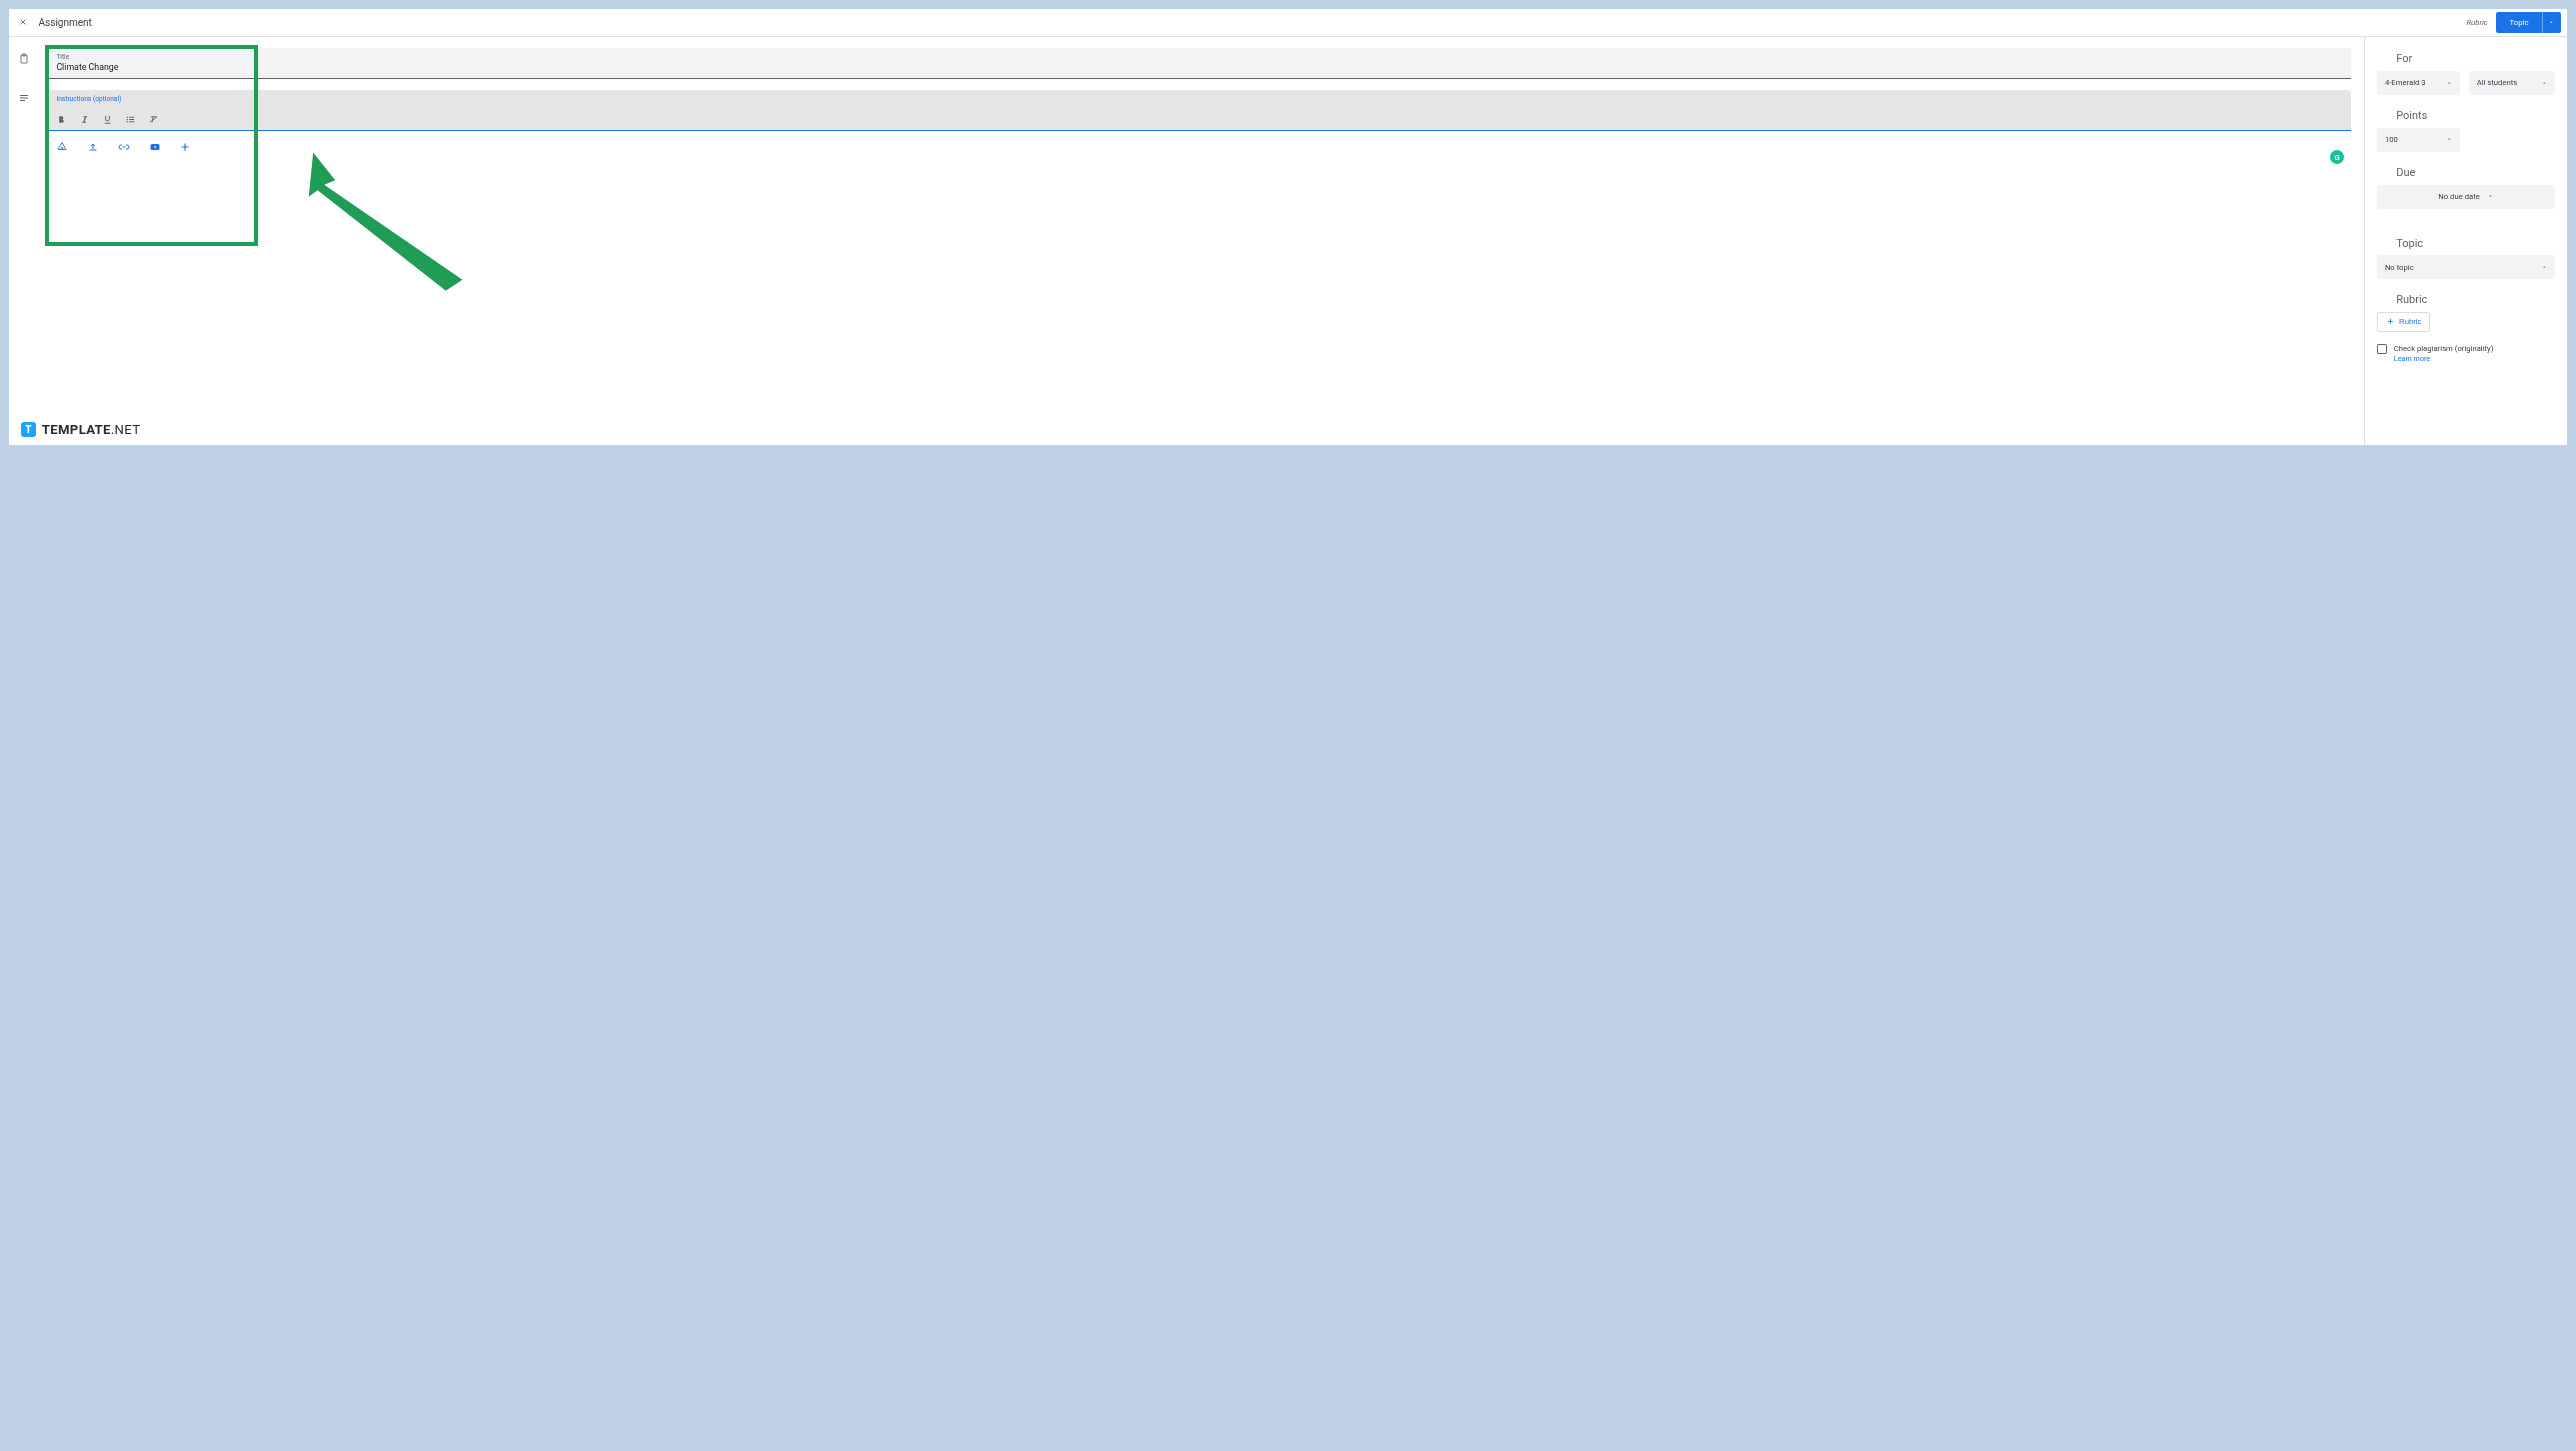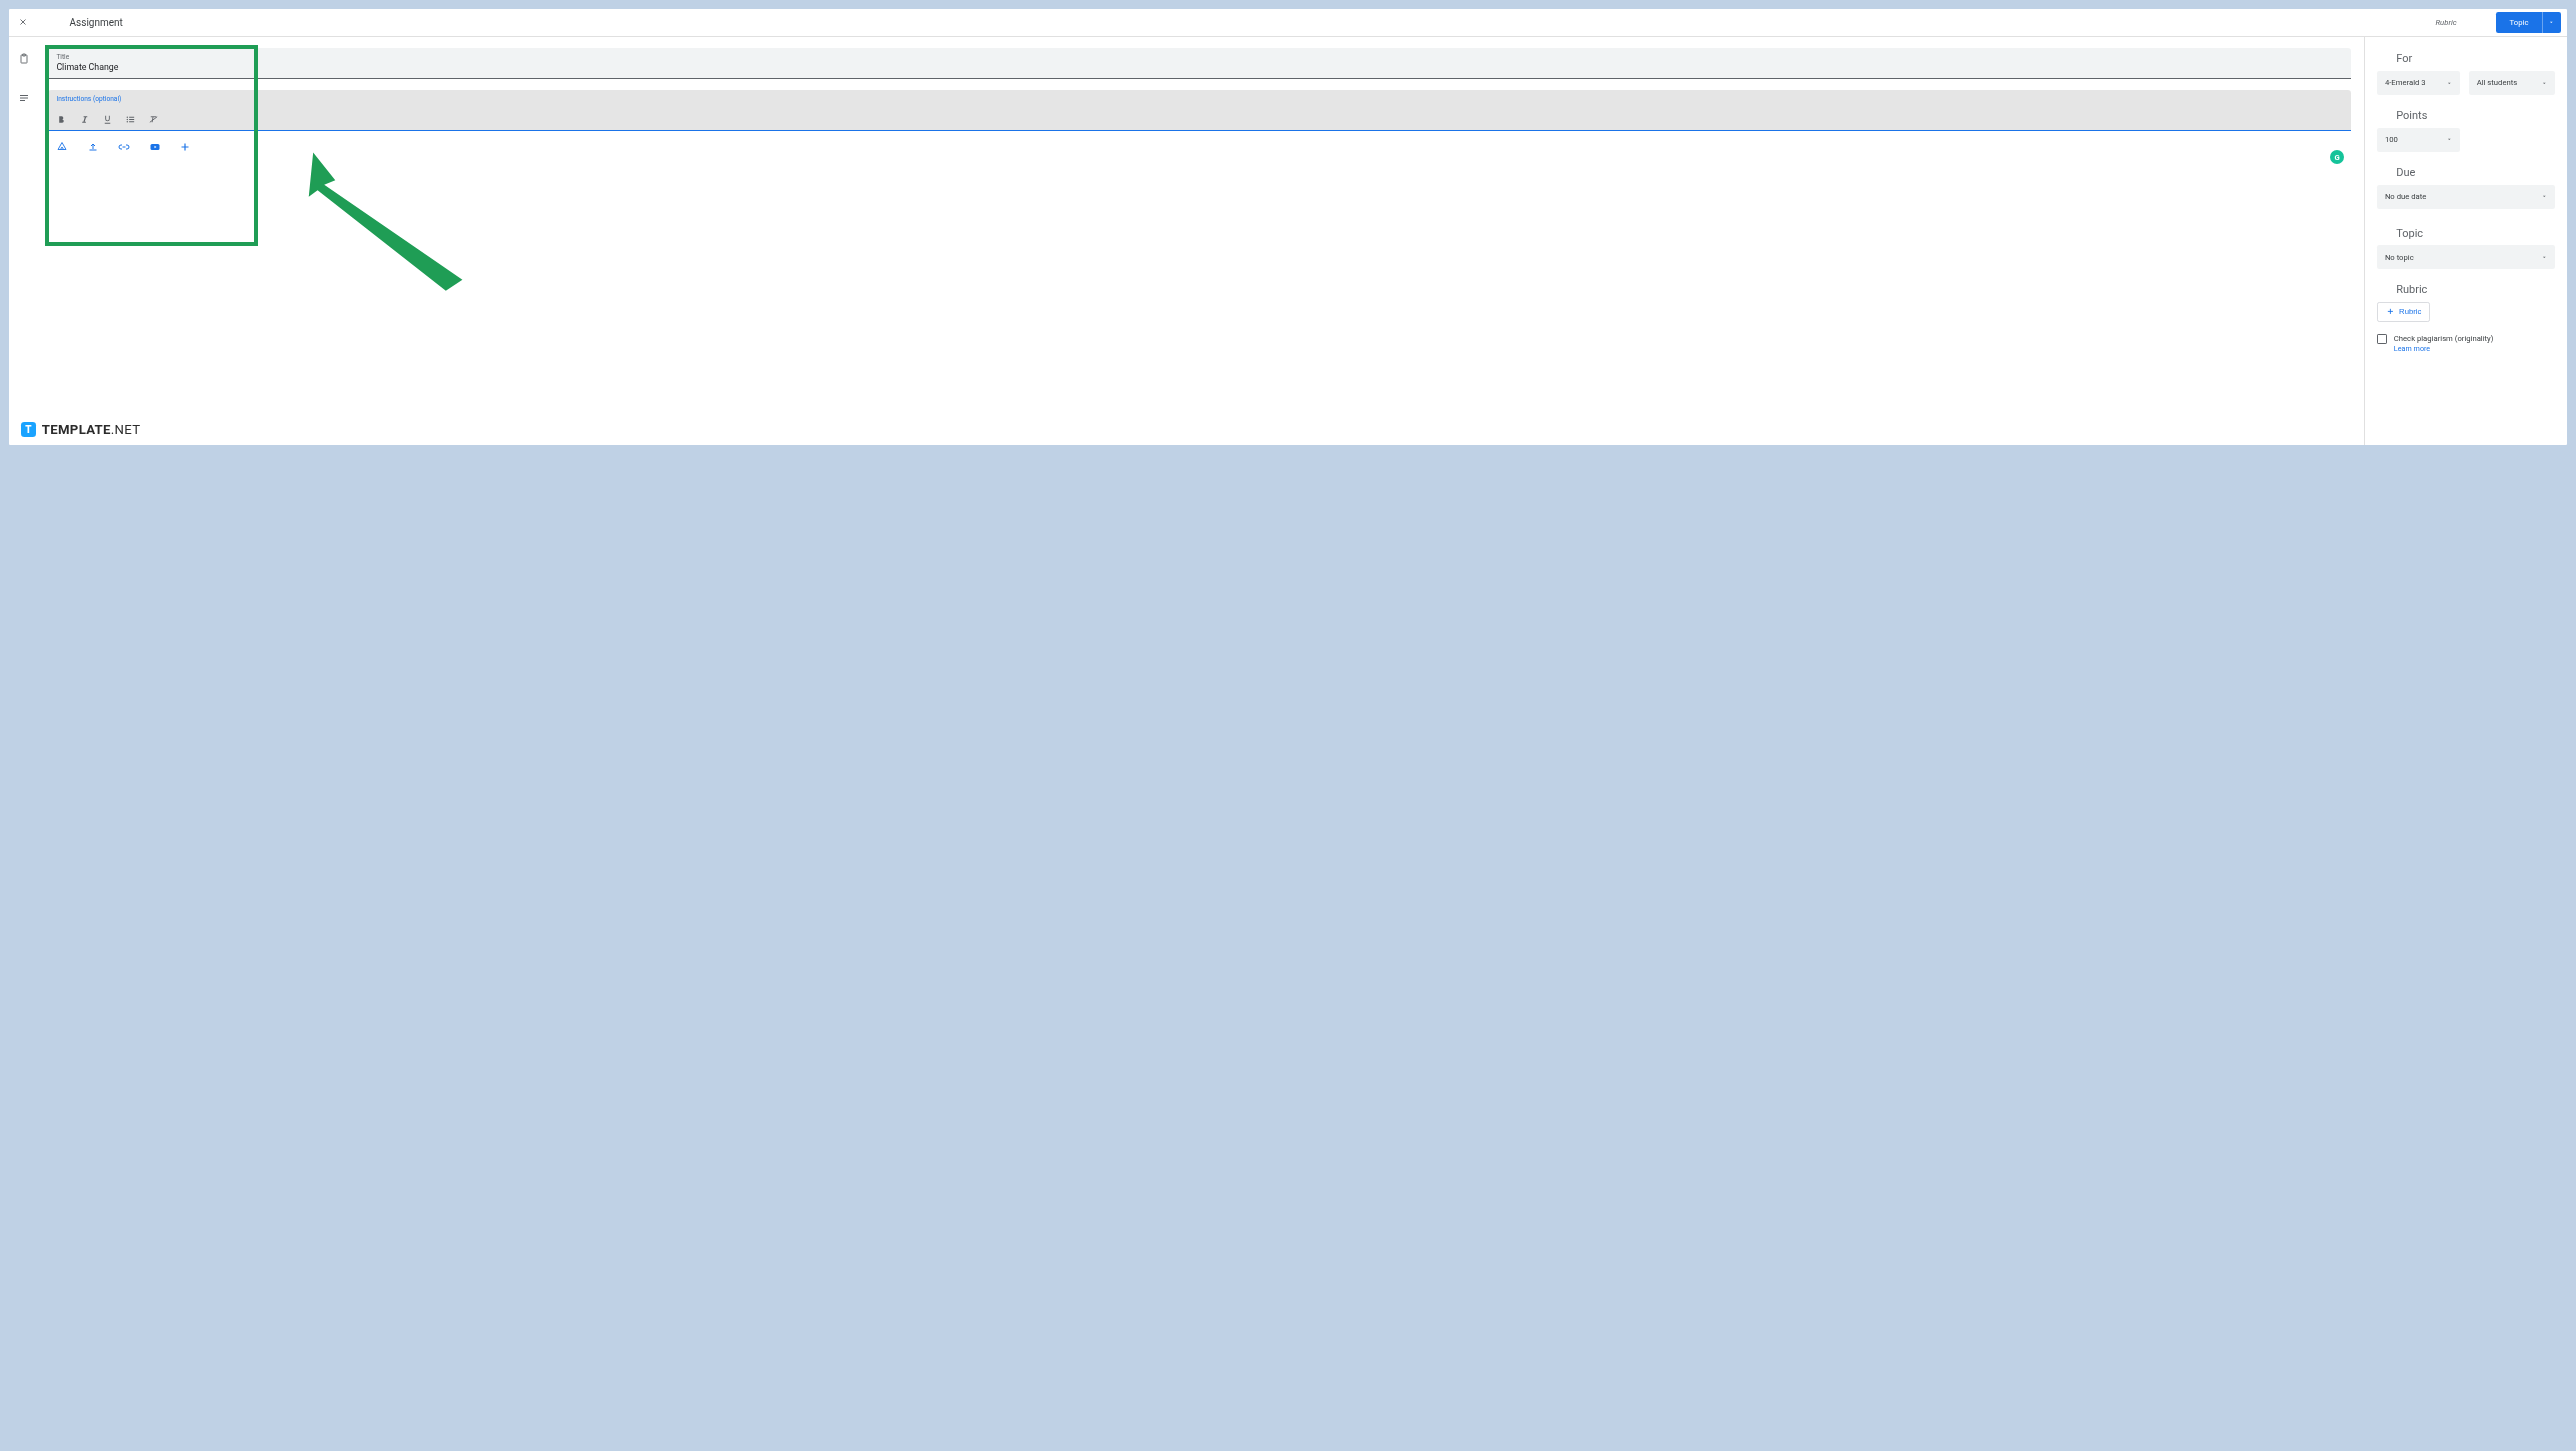--- a/index.html
+++ b/index.html
@@ -17,21 +17,20 @@
     height: 436px;
     position: relative;
     overflow: hidden;
   }
   .topbar {
     display: flex;
     align-items: center;
     height: 28px;
     padding: 0 6.6px;
     border-bottom: 0.6px solid #e0e0e0;
-    gap: 31px;
   }
   .close-x {
     width: 15.5px; height: 15.5px;
     display: flex; align-items: center; justify-content: center;
     color: #5f6368; cursor: pointer;
     margin-right: 7.7px;
   }
   .close-x svg { width: 10px; height: 10px; }
   .topbar-title { font-size: 10px; color: #3c4043; }
   .top-spacer { flex: 1; }
@@ -303,21 +302,21 @@
 
       <div class="side-label">Points</div>
       <div class="dropdown dd-points">
         <span>100</span>
         <svg viewBox="0 0 24 24" fill="currentColor">
             <path d="M7 10l5 5 5-5z"></path>
           </svg>
       </div>
 
       <div class="side-label">Due</div>
-      <div class="dropdown full" style="margin-bottom:18px;">
+      <div class="dropdown full" style="margin-bottom:28px;justify-content:center;">
         <span>No due date</span>
         <svg viewBox="0 0 24 24" fill="currentColor">
             <path d="M7 10l5 5 5-5z"></path>
           </svg>
       </div>
 
       <div class="side-label">Topic</div>
       <div class="dropdown full" style="margin-bottom:14.4px;">
         <span>No topic</span>
         <svg viewBox="0 0 24 24" fill="currentColor">

